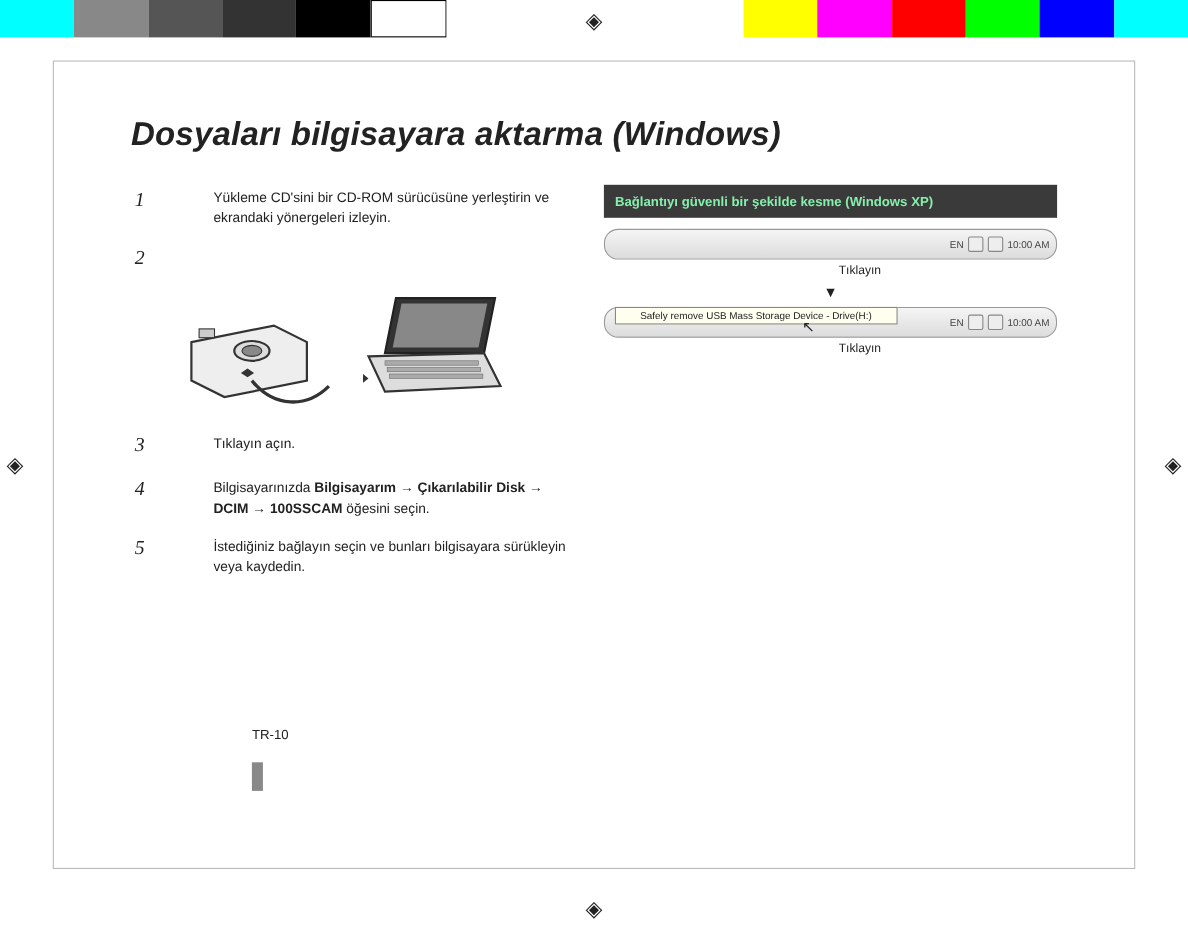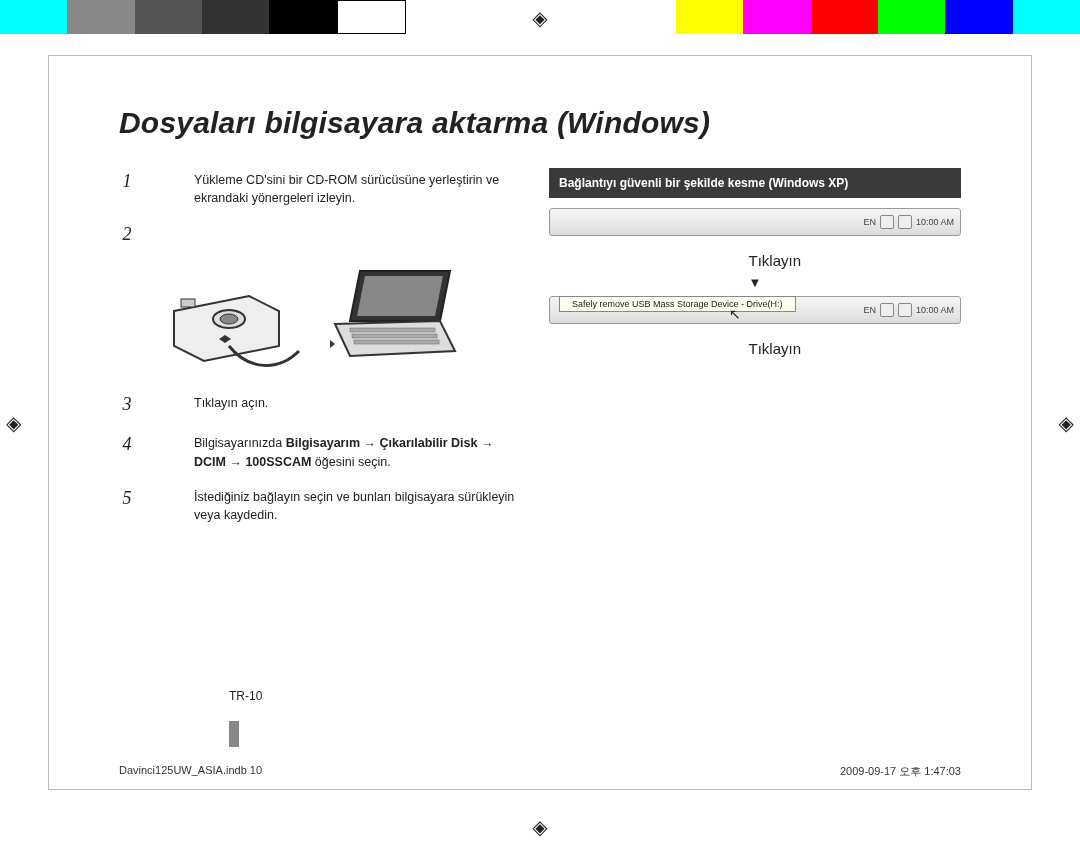--- a/index.html
+++ b/index.html
@@ -70,89 +70,89 @@
 
   .figure {
     margin: 10px 0 20px 40px;
     display: flex;
     align-items: center;
     gap: 6px;
   }
 
   .callout {
     background: #3a3a3a;
-    color: #ffffff;
+    color: #86efac;
     padding: 7px 10px;
     font-size: 12px;
     font-weight: bold;
     line-height: 1.35;
     margin-bottom: 10px;
   }
   .taskbar {
     border: 1px solid #999;
     height: 28px;
     background: linear-gradient(#f5f5f5,#dcdcdc);
-    border-radius: 3px;
+    border-radius: 13px;
     display: flex;
     align-items: center;
     justify-content: flex-end;
     padding-right: 6px;
     font-size: 9px;
     color: #444;
     gap: 4px;
   }
   .tray-icon {
     width: 14px; height: 14px;
     border: 1px solid #888;
     border-radius: 2px;
     background: #eee;
   }
   .click-label {
-    font-size: 15px;
-    margin: 16px 0 6px 0;
+    font-size: 11px;
+    margin: 4px 0 6px 0;
     text-align: right;
     padding-right: 160px;
   }
   .down-tri {
     text-align: center;
     font-size: 13px;
     margin: 2px 0 6px 0;
   }
   .tooltip {
     position: relative;
     height: 28px;
   }
   .tooltip .bubble {
     position: absolute;
     left: 10px;
     top: 0;
     background: #fffff0;
     border: 1px solid #888;
     font-size: 9px;
-    padding: 2px 12px;
+    padding: 2px 22px;
     white-space: nowrap;
   }
   .tooltip .cursor {
     position: absolute;
     left: 180px;
     top: 10px;
     font-size: 14px;
   }
   .footer-bar {
     position: absolute;
     bottom: 10px;
     left: 70px; right: 70px;
     font-size: 11px;
     display: flex;
     justify-content: space-between;
     color: #333;
   }
   .page-num {
     position: absolute;
-    bottom: 60px;
+    bottom: 88px;
     left: 180px;
     font-size: 12px;
   }
   .page-num-block {
     display: inline-block;
     width: 10px; height: 26px;
     background: #888;
     vertical-align: middle;
     margin-right: 4px;
     position: relative;
@@ -274,17 +274,13 @@
         <div class="click-label">Tıklayın</div>
       </div>
     </div>
   </div>
 
   <div class="page-num">
     <span>TR-10</span>
     <br><span class="page-num-block"></span>
   </div>
 
-  <div class="footer-bar">
-    <span>Davinci125UW_ASIA.indb   10</span>
-    <span>2009-09-17   오후 1:47:03</span>
-  </div>
 </div>
 
 </body></html>

